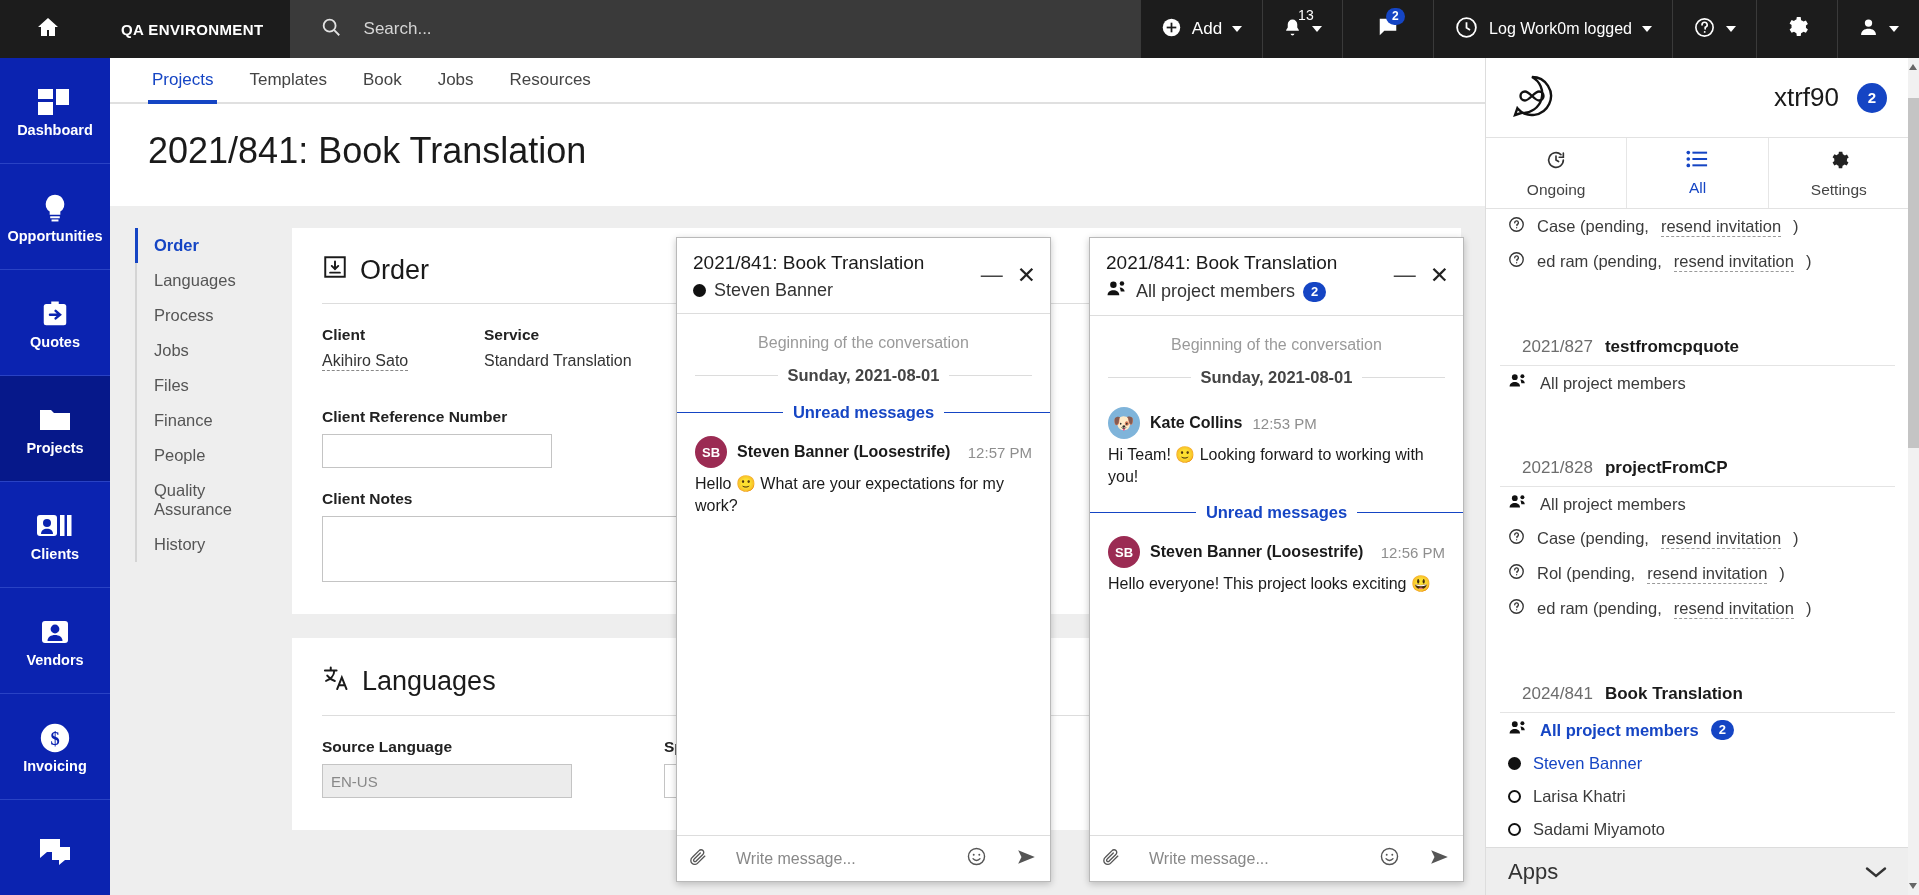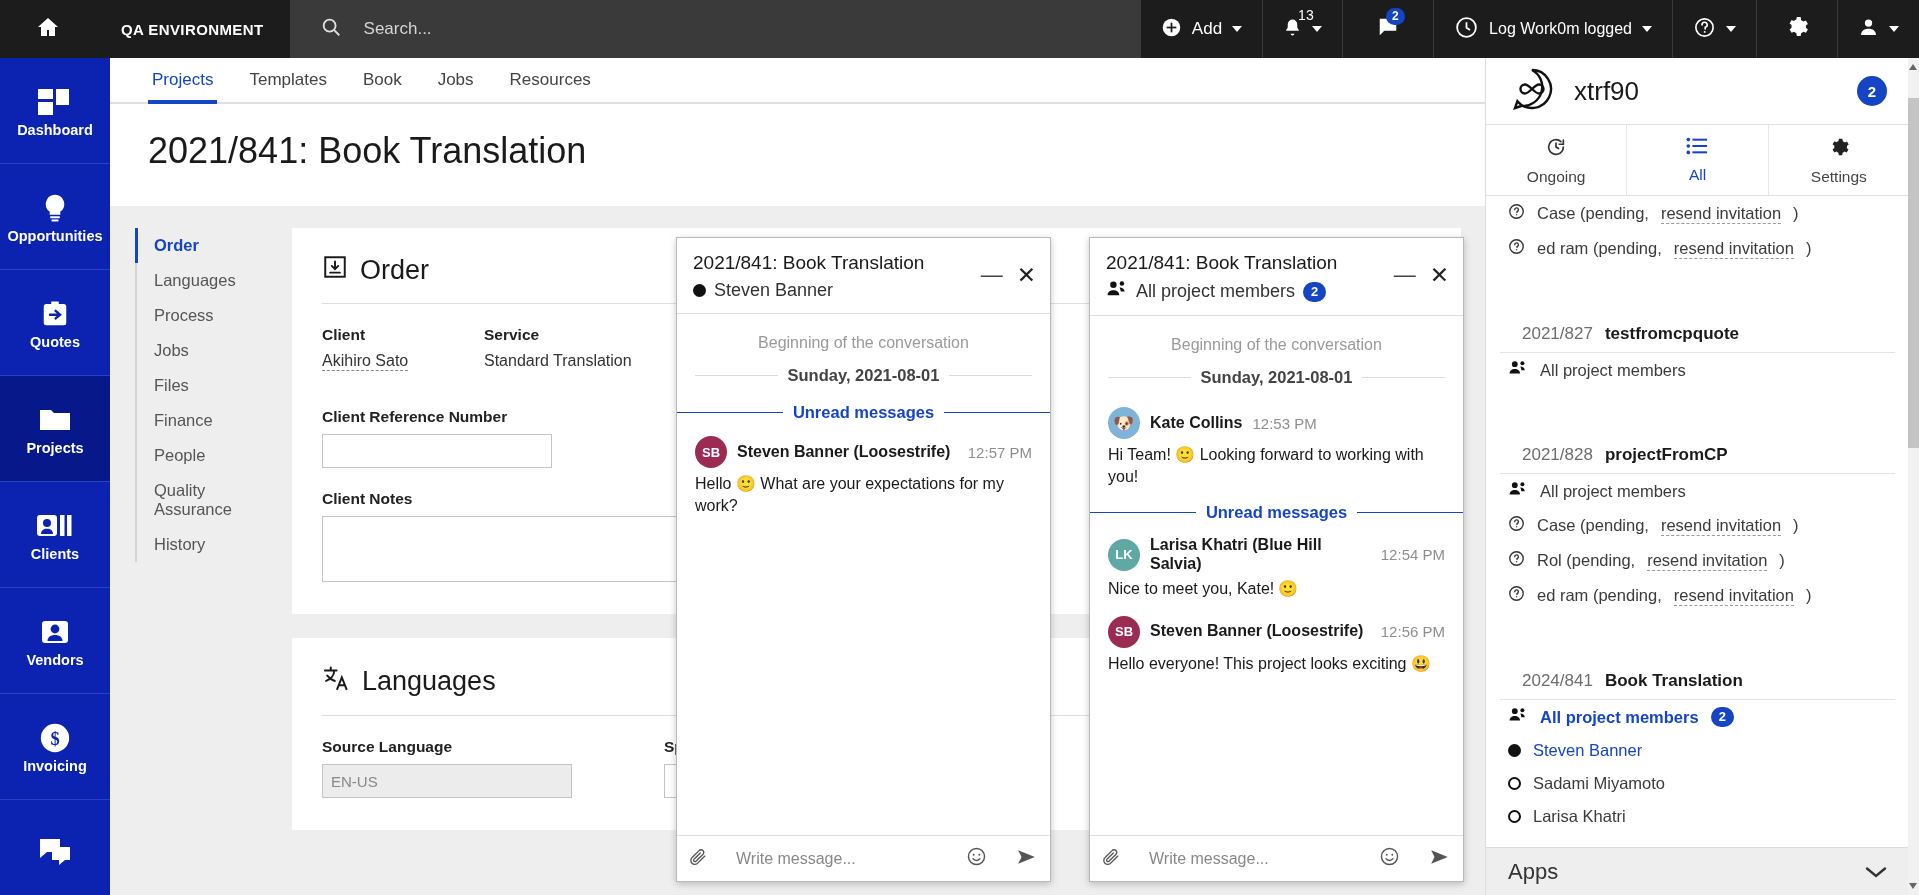--- a/index.html
+++ b/index.html
@@ -160,22 +160,22 @@
   }
   .cw-foot .ph { flex: 1; color: #888; font-size: 16px; }
 
   
   .rpanel {
     position: absolute; top: 58px; right: 10px; width: 424px; height: 837px;
     background: #ffffff; border-left: 1px solid #ddd; z-index: 38;
     display: flex; flex-direction: column;
   }
   .rp-head {
-    height: 67px; display: flex; align-items: center; padding: 0 22px;
-    gap: 18px; border-bottom: 1px solid #e2e2e2;
+    height: 80px; display: flex; align-items: center; padding: 0 22px;
+    gap: 18px; border-bottom: 1px solid #e2e2e2; text-align: right;
   }
   .rp-name { flex: 1; font-size: 26px; color: #1a1a1a; }
   .rp-badge {
     background: #1545c4; color: #fff; border-radius: 50%; width: 30px; height: 30px;
     display: flex; align-items: center; justify-content: center;
     font-size: 15px; font-weight: bold;
   }
   .rp-tabs { display: flex; border-bottom: 1px solid #e2e2e2; }
   .rp-tab {
     flex: 1; display: flex; flex-direction: column; align-items: center; gap: 6px;
@@ -588,28 +588,20 @@
       </div>
       <div class="msg-text">Hi Team! 🙂 Looking forward to working with you!</div>
     </div>
 
     <div class="cw-unread">
       <span class="ln"></span>
       <span>Unread messages</span>
       <span class="ln"></span>
     </div>
 
-    <div class="msg">
-      <div class="msg-head">
-        <span class="av lk">LK</span>
-        <span class="msg-name">Larisa Khatri (Blue Hill Salvia)</span>
-        <span class="msg-time">12:54 PM</span>
-      </div>
-      <div class="msg-text">Nice to meet you, Kate! 🙂</div>
-    </div>
 
     <div class="msg">
       <div class="msg-head">
         <span class="av sb">SB</span>
         <span class="msg-name">Steven Banner (Loosestrife)</span>
         <span class="msg-time">12:56 PM</span>
       </div>
       <div class="msg-text">Hello everyone! This project looks exciting 😃</div>
     </div>
   </div>
@@ -793,25 +785,25 @@
       </span>
       <span>All project members</span>
       <span class="blue-badge" style="border-radius:11px;padding:2px 8px;font-size:13px;">2</span>
     </div>
     <div class="rp-row blue plain">
       <span class="dot-f"></span>
       <span>Steven Banner</span>
     </div>
     <div class="rp-row">
       <span class="dot-o"></span>
-      <span>Sadami Miyamoto</span>
+      <span>Larisa Khatri</span>
     </div>
     <div class="rp-row">
       <span class="dot-o"></span>
-      <span>Larisa Khatri</span>
+      <span>Sadami Miyamoto</span>
     </div>
   </div>
 
   <div class="rp-apps">
     <span>Apps</span>
     <span>
       <svg width="22" height="14" viewBox="0 0 22 14" fill="none" stroke="#333" stroke-width="2.4">
           <path d="M2 3.5 11 11l9-7.5" stroke-linecap="round"></path>
         </svg>
     </span>

